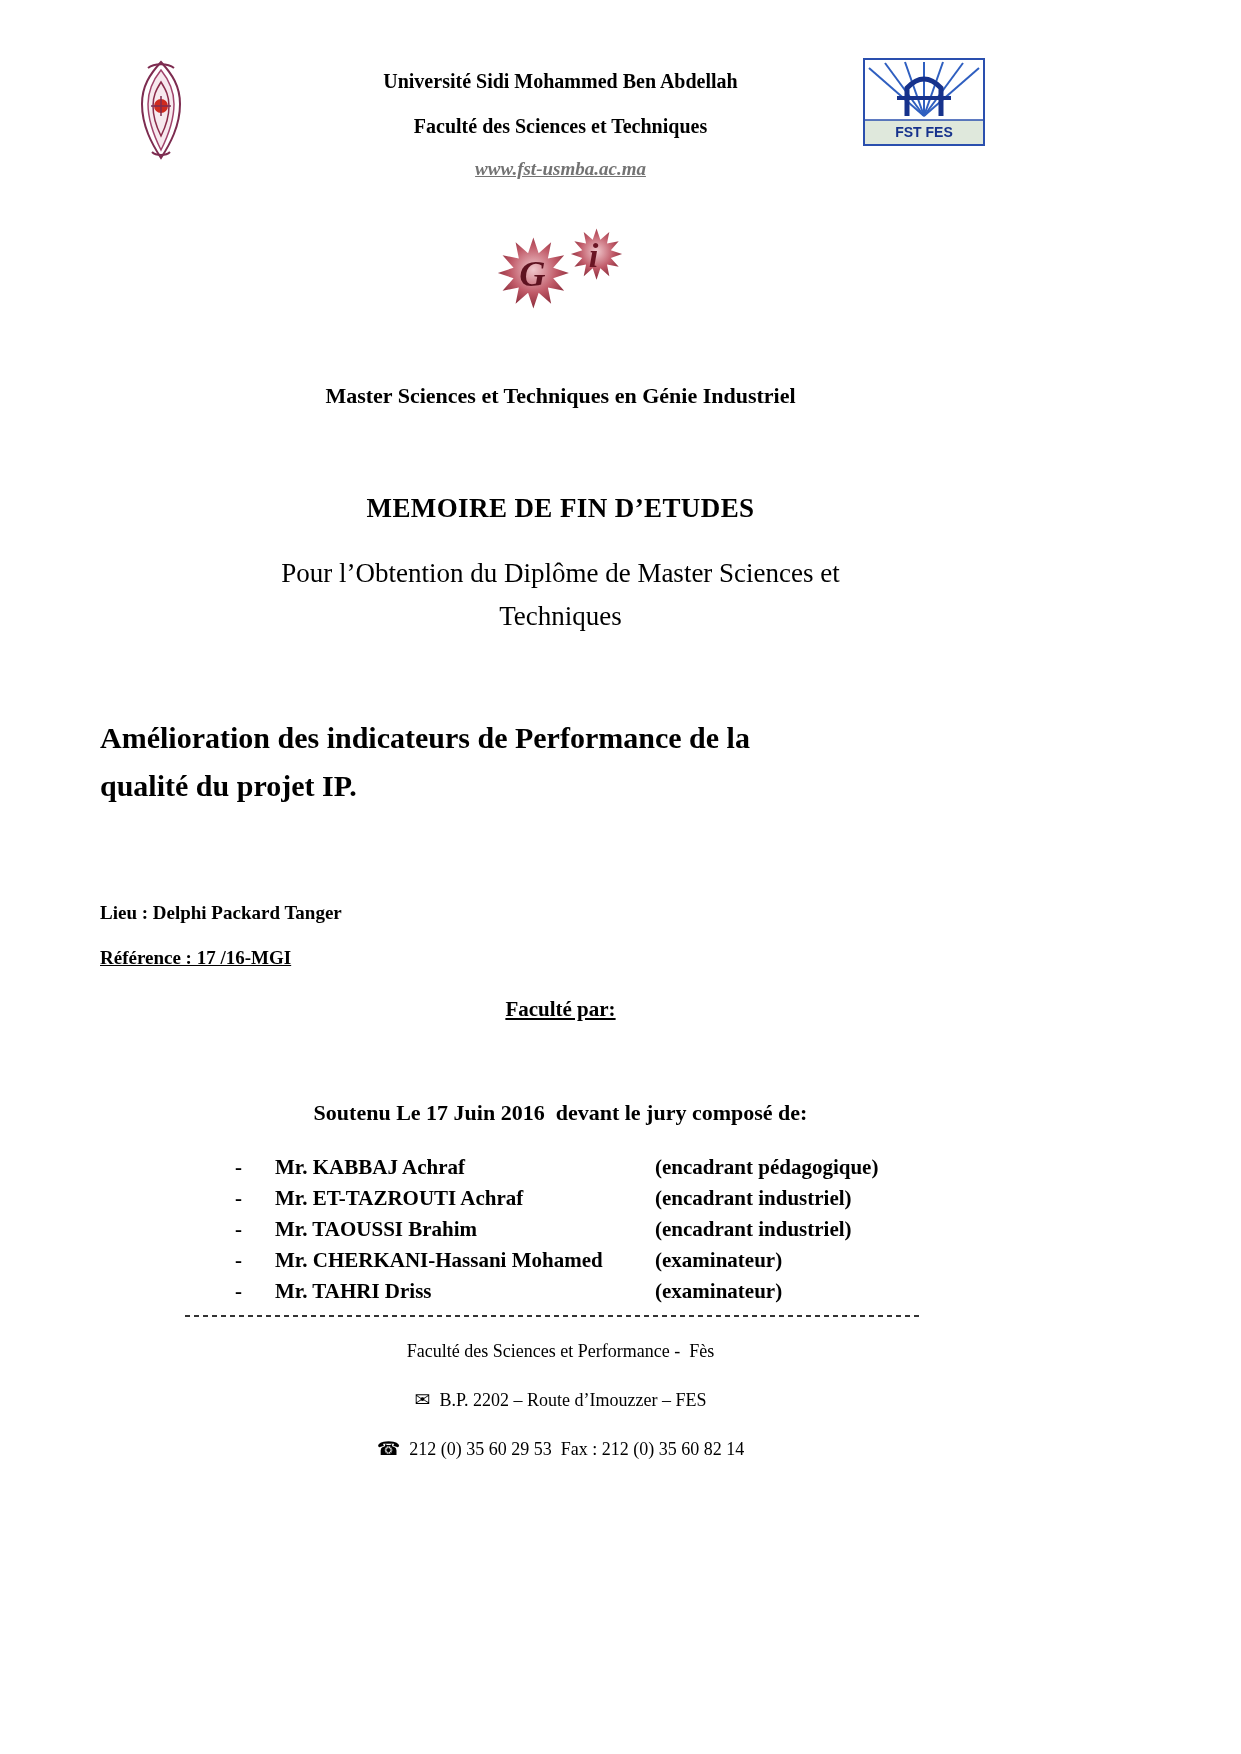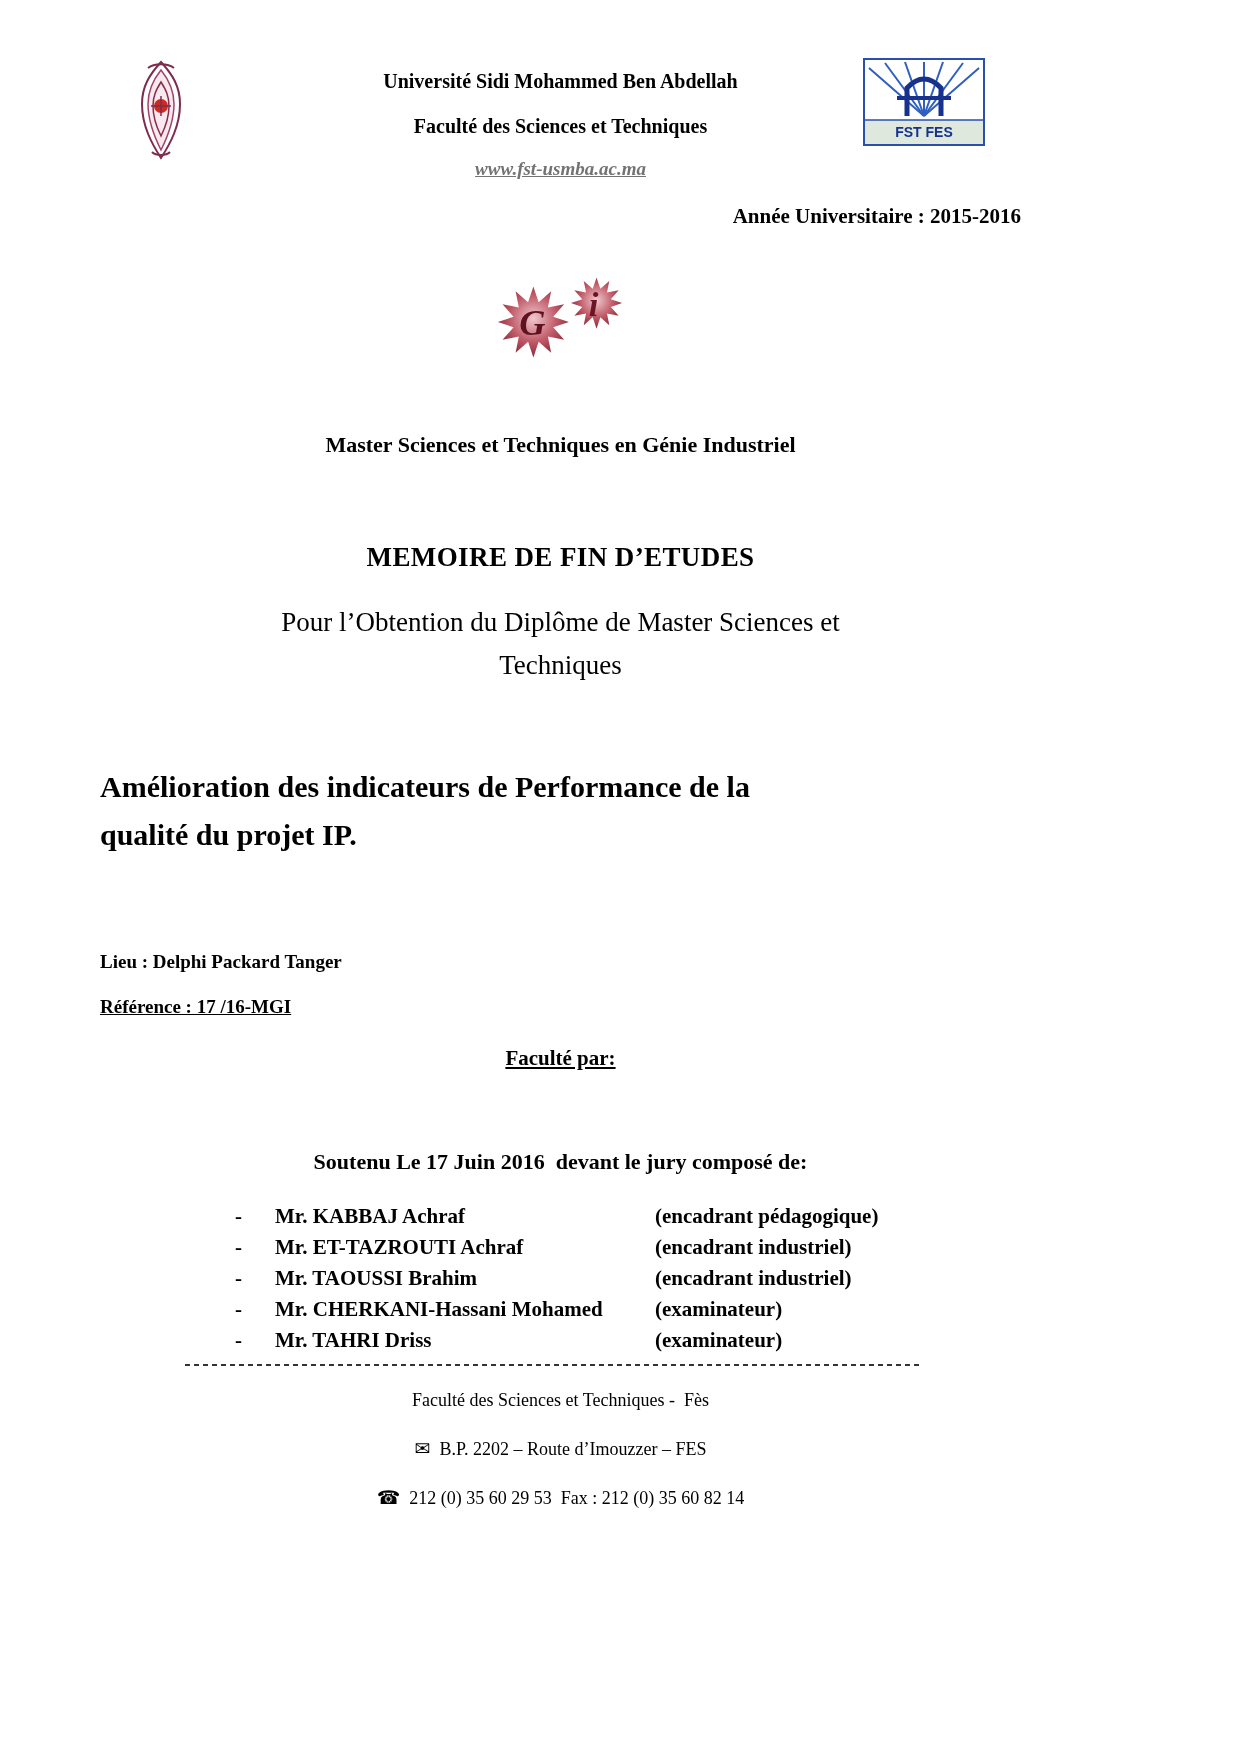--- a/index.html
+++ b/index.html
@@ -94,21 +94,20 @@
       <text x="61" y="79" text-anchor="middle" font-size="14" font-weight="bold" fill="#16328c">FST FES</text>
     </svg>
   </div>
 
   <div class="header-text">
     <div class="u-name">Université Sidi Mohammed Ben Abdellah</div>
     <div class="f-name">Faculté des Sciences et Techniques</div>
     <a class="website">www.fst-usmba.ac.ma</a>
   </div>
 
-  <div class="annee">Année Universitaire : 2015-2016</div>
 
   <div class="gi-wrap">
     <svg width="150" height="103" viewBox="0 0 190 130">
       <defs>
         <radialGradient id="starg" cx="50%" cy="45%" r="60%">
           <stop offset="0%" stop-color="#f0c8cd"></stop>
           <stop offset="55%" stop-color="#c05a68"></stop>
           <stop offset="100%" stop-color="#7c1f2e"></stop>
         </radialGradient>
         <path id="star12" d="M45,0 L25.1,6.7 L39,22.5 L18.4,18.4 L22.5,39 L6.7,25.1 L0,45 L-6.7,25.1 L-22.5,39 L-18.4,18.4 L-39,22.5 L-25.1,6.7 L-45,0 L-25.1,-6.7 L-39,-22.5 L-18.4,-18.4 L-22.5,-39 L-6.7,-25.1 L0,-45 L6.7,-25.1 L22.5,-39 L18.4,-18.4 L39,-22.5 L25.1,-6.7 Z"></path>
@@ -165,21 +164,21 @@
     <li>
       <span class="jury-dash">-</span>
       <span class="jury-name">Mr. TAHRI Driss</span>
       <span class="jury-role">(examinateur)</span>
     </li>
   </ul>
 
   <div class="divider"></div>
 
   <div class="footer">
-    <div class="f1 prewrap">Faculté des Sciences et Techniques -  Fès</div>
+    <div class="f1 prewrap">Faculté des Sciences et Performance -  Fès</div>
     <div class="f2">
       <span class="f-icon">✉</span><span class="prewrap">B.P. 2202 – Route d’Imouzzer – FES</span>
     </div>
     <div class="f3">
       <span class="f-icon">☎</span><span class="prewrap">212 (0) 35 60 29 53  Fax : 212 (0) 35 60 82 14</span>
     </div>
   </div>
 
 </div>
 

